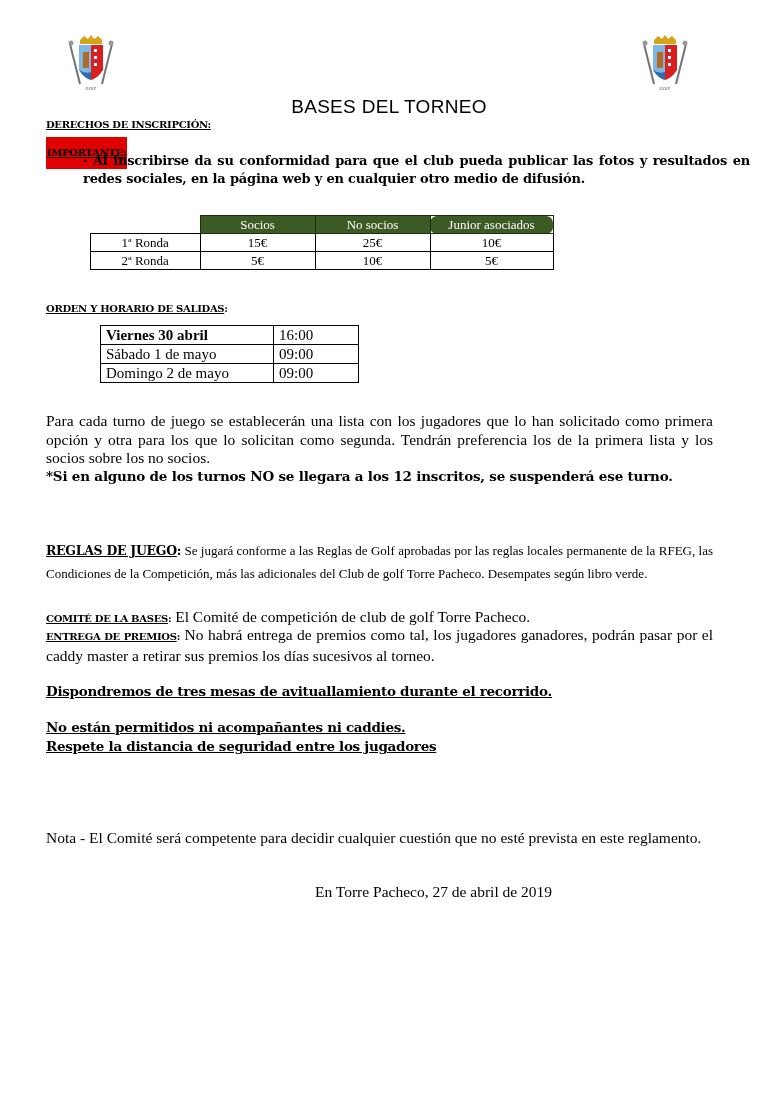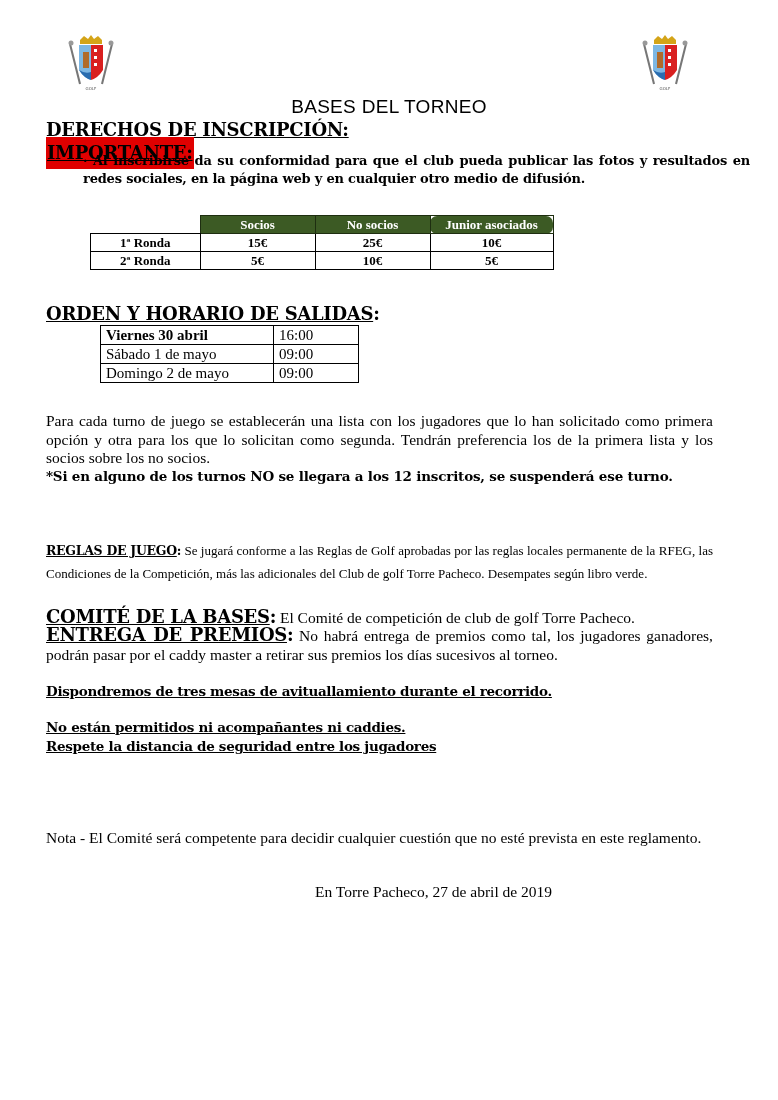--- a/index.html
+++ b/index.html
@@ -5,29 +5,29 @@
     html, body { margin: 0; padding: 0; background: #ffffff; }
     body { width: 778px; height: 1100px; position: relative; overflow: hidden; color: #000; }
     .serif { font-family: "Liberation Serif", "DejaVu Serif", serif; }
     .abs { position: absolute; }
 
     .logo { position: absolute; width: 50px; height: 58px; }
     .title { position: absolute; top: 64px; left: 0; width: 778px; text-align: center;
              font-family: "Liberation Sans", sans-serif; font-size: 19px; letter-spacing: 0.3px; margin-top: 32px; }
 
     .h-underline { text-decoration: underline; }
-    .section-head { font-family: "DejaVu Serif", serif; font-weight: bold; font-size: 18px; letter-spacing: -0.3px; }
+    .section-head { font-family: "DejaVu Serif", serif; font-weight: bold; font-size: 10px; letter-spacing: -0.3px; }
     .importante { background: #e00000; display: inline-block; padding: 8px 1px; line-height: 16px; text-decoration: underline; }
 
     .bold-para { position: absolute; left: 46px; width: 667px; font-family: "DejaVu Serif", serif;
                  font-weight: bold; font-size: 13px; line-height: 18px; text-align: justify; letter-spacing: -0.2px; }
 
     table { border-collapse: collapse; font-family: "Liberation Serif", serif; }
     .fees { position: absolute; left: 90px; top: 215px; font-size: 13px; }
-    .fees td, .fees th { border: 1px solid #000; height: 17px; padding: 0; text-align: center; font-weight: bold; line-height: 17px; }
+    .fees td, .fees th { border: 1px solid #000; height: 17px; padding: 0; text-align: center; font-weight: normal; line-height: 17px; }
     .fees th { background: #3c5a24; color: #fff; border-color: #1e2e10; }
     .fees .blank { border: none; background: transparent; border-bottom: 1px solid #000; }
 
     .sched { position: absolute; left: 100px; top: 325px; font-size: 15px; }
     .sched td { border: 1px solid #000; height: 18px; padding: 0 0 0 5px; line-height: 18px; }
 
     .para { position: absolute; left: 46px; width: 667px; font-family: "Liberation Serif", serif;
             font-size: 15.5px; line-height: 18.5px; text-align: justify; }
     .small-para { position: absolute; left: 46px; width: 667px; font-family: "Liberation Serif", serif;
                   font-size: 13px; line-height: 23px; text-align: justify; }

